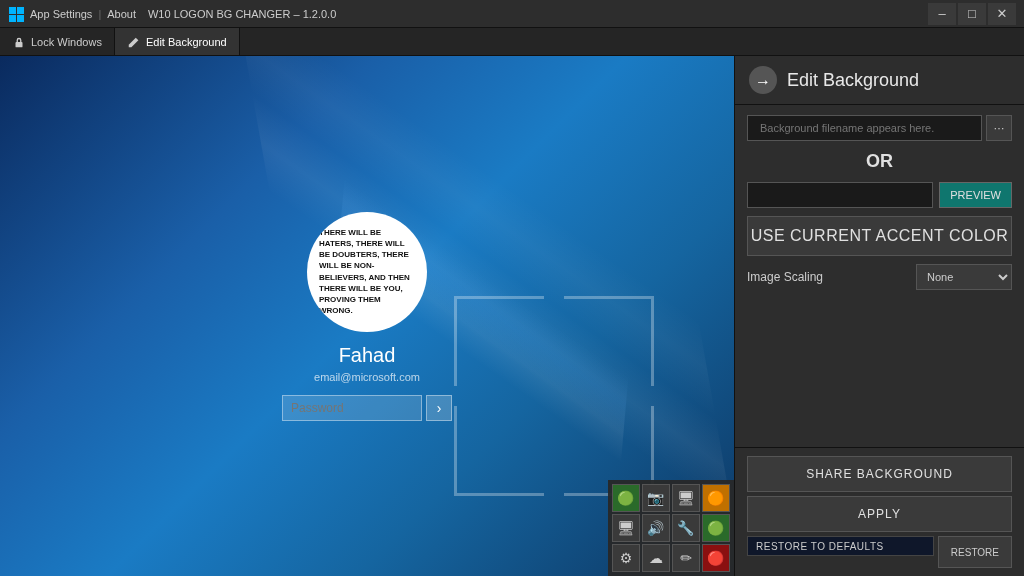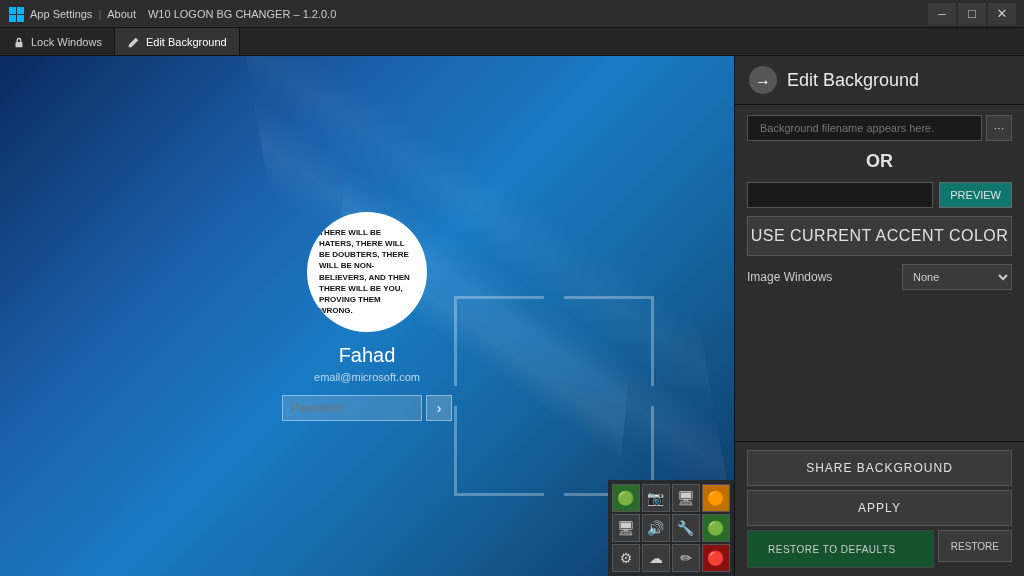--- a/index.html
+++ b/index.html
@@ -343,21 +343,21 @@
     .scaling-row {
       display: flex;
       align-items: center;
       justify-content: space-between;
     }
     .scaling-label {
       font-size: 12px;
       color: #ccc;
     }
     .scaling-select {
-      width: 110px;
+      width: 96px;
       height: 26px;
       background: #3a3a3a;
       border: 1px solid #555;
       color: #ccc;
       font-size: 11px;
       padding: 0 6px;
       outline: none;
       cursor: pointer;
     }
 
@@ -395,30 +395,30 @@
       text-transform: uppercase;
       letter-spacing: 1px;
     }
 
     .restore-row {
       display: flex;
       gap: 4px;
     }
     .restore-label-btn {
       flex: 1;
-      height: 38px;
-      background: #14532d;
+      height: 20px;
+      background: #0f172a;
       border: 1px solid #444;
       color: #ccc;
       font-size: 10px;
       cursor: pointer;
       text-transform: uppercase;
       letter-spacing: 0.5px;
       text-align: left;
-      padding: 0 20px;
+      padding: 0 8px;
     }
     .restore-btn {
       height: 32px;
       padding: 0 12px;
       background: #3a3a3a;
       border: 1px solid #555;
       color: #ccc;
       font-size: 10px;
       cursor: pointer;
       text-transform: uppercase;
@@ -558,21 +558,21 @@
       <div class="or-label">OR</div>
 
       <div class="color-row">
         <input class="color-input" type="text" placeholder="" style="">
         <button class="preview-btn">PREVIEW</button>
       </div>
 
       <button class="accent-btn">USE CURRENT ACCENT COLOR</button>
 
       <div class="scaling-row">
-        <span class="scaling-label">Image Windows</span>
+        <span class="scaling-label">Image Scaling</span>
         <select class="scaling-select">
           <option>None</option>
           <option>Fill</option>
           <option>Fit</option>
           <option>Stretch</option>
           <option>Center</option>
           <option>Span</option>
         </select>
       </div>
 

